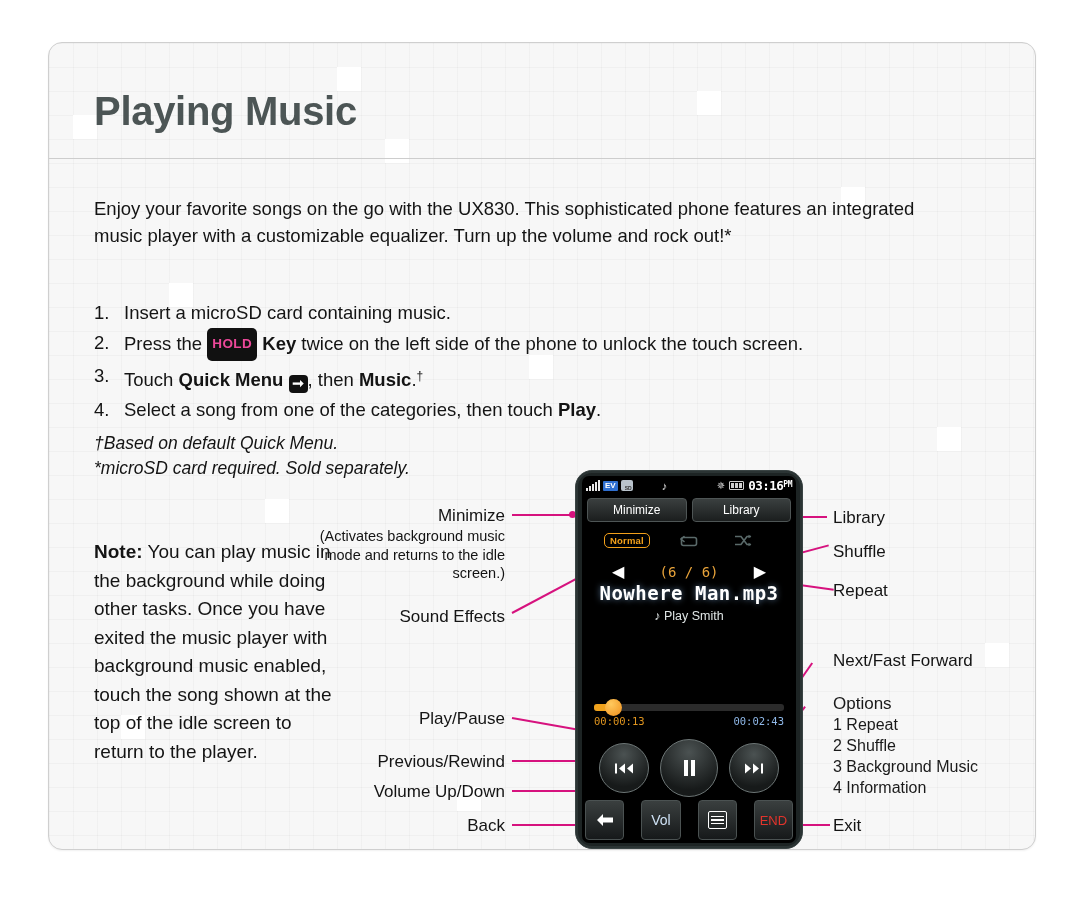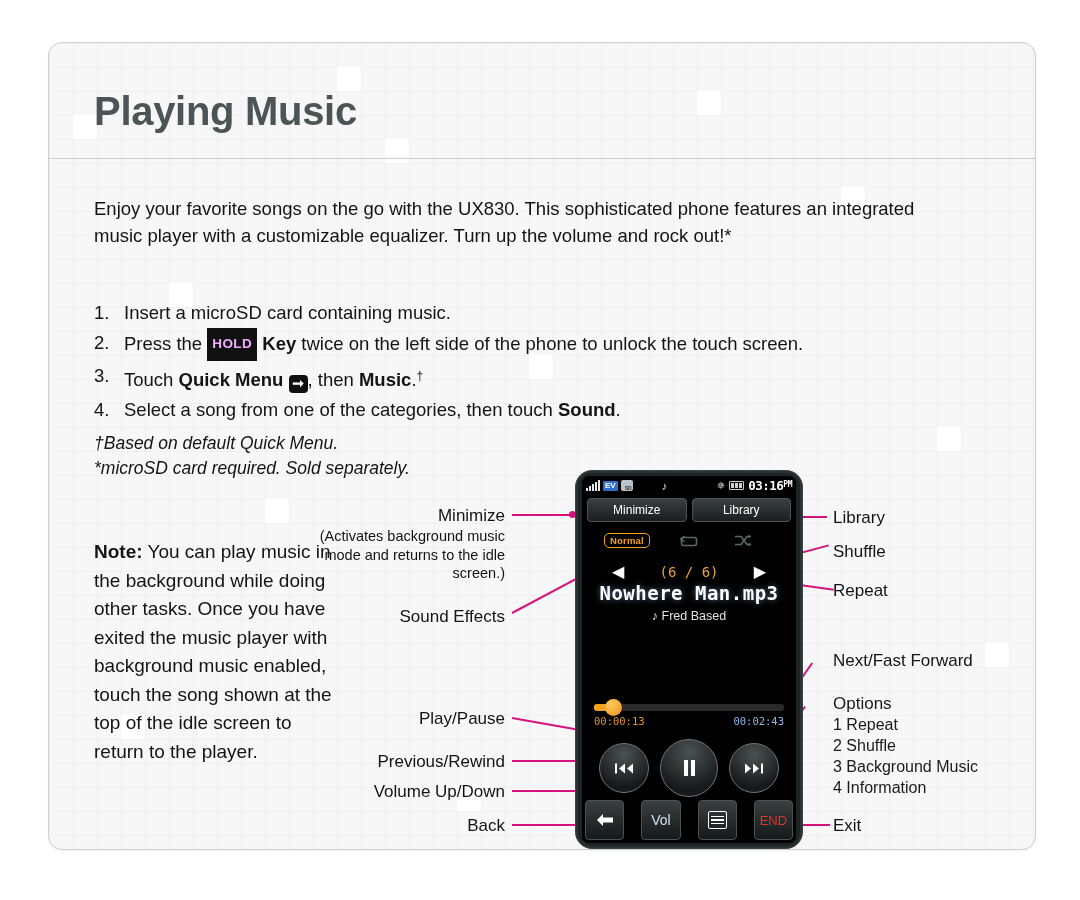--- a/index.html
+++ b/index.html
@@ -49,21 +49,21 @@
   ol.steps{
     position:absolute;left:45px;top:255px;width:880px;
     margin:0;padding:0;list-style:none;
     font-size:18.5px;line-height:30px;color:#141414;
   }
   ol.steps li{position:relative;padding-left:30px;}
   ol.steps li .num{position:absolute;left:0;top:0;width:26px;}
   b{font-weight:bold;}
 
   .hold-badge{
-    display:inline-block;background:#111;color:#f0abfc;border-radius:0;
+    display:inline-block;background:#111;color:#ec4899;border-radius:5px;
     font-size:13.5px;font-weight:bold;letter-spacing:0.4px;
     padding:1px 5px 2px 5px;vertical-align:2px;
   }
   .arrow-badge{
     display:inline-block;background:#111;color:#fff;border-radius:4px;
     width:19px;height:18px;line-height:17px;text-align:center;
     font-size:14px;vertical-align:-2px;font-weight:bold;
   }
   sup.dag{font-size:12px;vertical-align:6px;}
 
@@ -240,21 +240,21 @@
           <span class="num">2.</span>
           <span>Press the </span><span class="hold-badge">HOLD</span><b> Key</b><span> twice on the left side of the phone to unlock the touch screen.</span>
         </li>
         <li>
           <span class="num">3.</span>
           <span>Touch </span><b>Quick Menu</b>
           <span class="arrow-badge">➞</span><span>, then <b>Music</b>.<sup class="dag">†</sup></span>
         </li>
         <li>
           <span class="num">4.</span>
-          <span>Select a song from one of the categories, then touch </span><b>Sound</b><span>.</span>
+          <span>Select a song from one of the categories, then touch </span><b>Play</b><span>.</span>
         </li>
       </ol>
 
       <div class="foot">
         <div>†Based on default Quick Menu.</div>
         <div>*microSD card required. Sold separately.</div>
       </div>
 
       <div class="note">
         <b>Note:</b><span> You can play music in the background while doing other tasks. Once you have exited the music player with background music enabled, touch the song shown at the top of the idle screen to return to the player.</span>
@@ -368,21 +368,21 @@
           <path d="M14.5 0.8 L17.4 2.5 L14.5 4.2" fill="#5a6a6a"></path>
           <path d="M14.5 8.8 L17.4 10.5 L14.5 12.2" fill="#5a6a6a"></path>
         </svg>
       </div>
 
       <div class="prevarrow">◀</div>
       <div class="nextarrow">▶</div>
       <div class="trackidx">(6 / 6)</div>
       <div class="trackname">Nowhere Man.mp3</div>
       <div class="artist"><span>♪</span>
-        <span>Fred Based</span></div>
+        <span>Play Smith</span></div>
 
       <div class="progwrap">
         <div class="progbar">
           <div class="progfill"></div>
           <div class="progknob"></div>
         </div>
         <div class="tleft">00:00:13</div>
         <div class="tright">00:02:43</div>
       </div>
 

